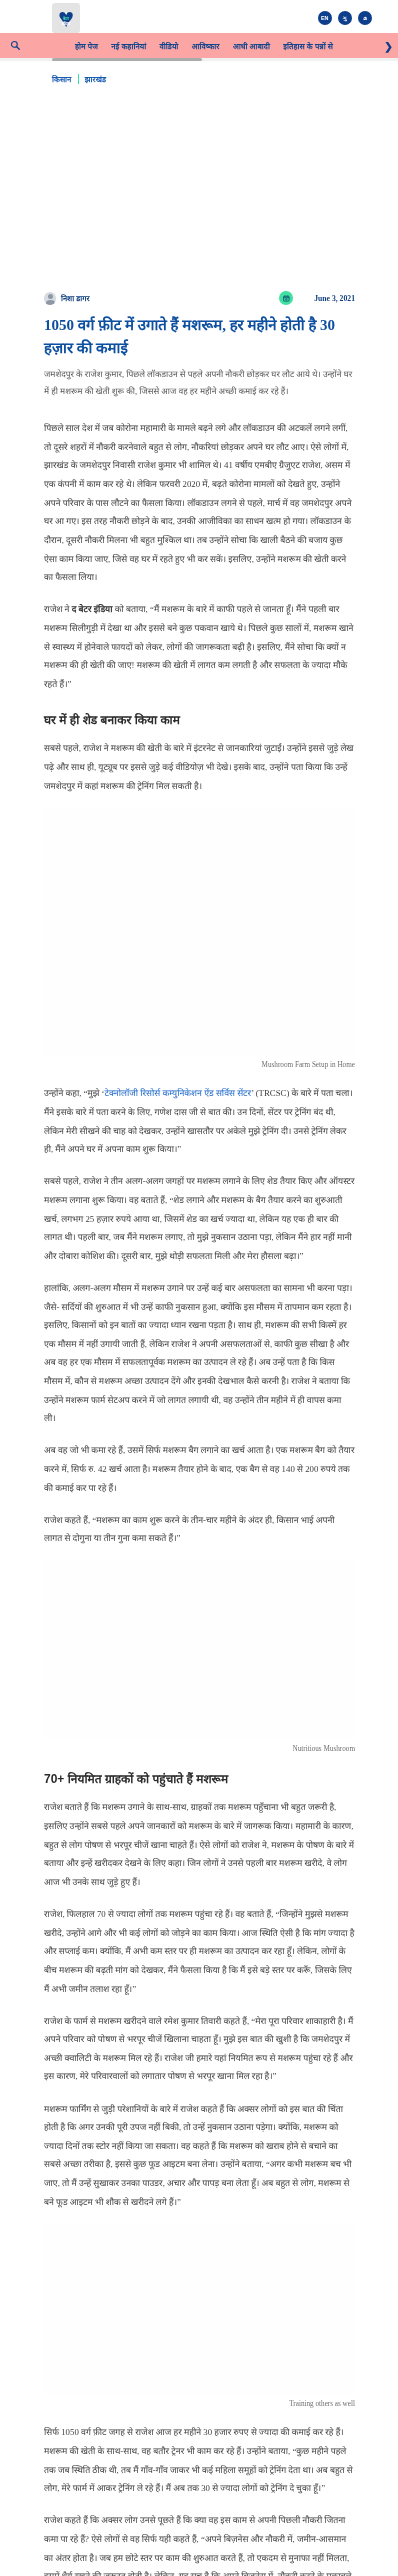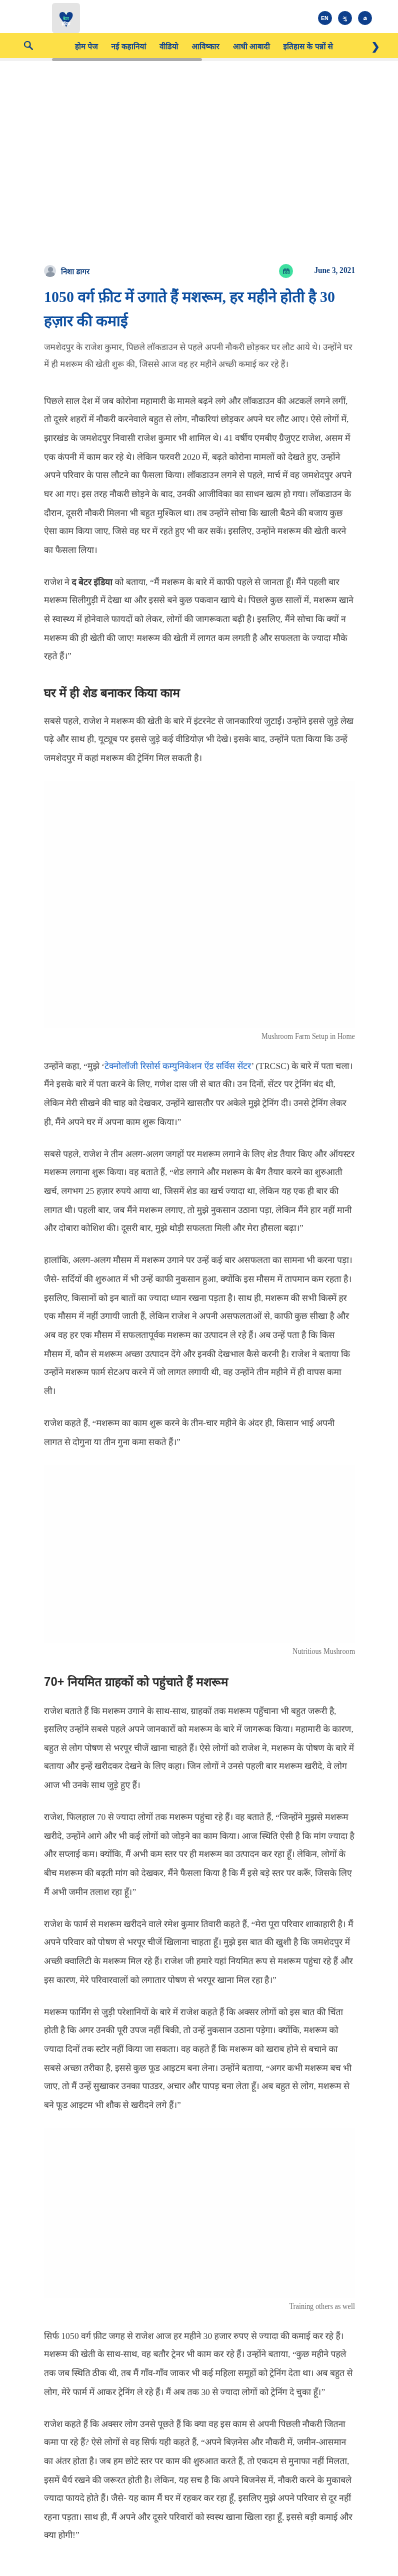--- a/index.html
+++ b/index.html
@@ -11,21 +11,21 @@
   .logo{position:absolute;left:52px;top:3.1px;width:28px;height:30px;background:#e4e4e4;border-radius:3.1px;display:flex;align-items:center;justify-content:center;}
   .logo .heart{position:absolute;inset:0;display:flex;align-items:center;justify-content:center;font-size:27px;color:#0d3f8c;line-height:1;}
   .logo .logo-text{position:relative;z-index:2;display:flex;flex-direction:column;align-items:center;gap:0;font-size:4.1px;font-weight:700;line-height:1.25;}
   .logo .lt1{color:#d9fbe9;}
   .logo .lt2{color:#49e6a8;}
   .logo .lt3{color:#ffffff;}
   .lang-group{position:absolute;right:26px;top:11.3px;display:flex;gap:6.2px;}
   .lang-btn{width:14px;height:14px;border-radius:50%;background:#0d3f8c;color:#fff;font-size:5.4px;font-weight:700;display:flex;align-items:center;justify-content:center;cursor:pointer;}
 
   
-  .nav-bar{height:25px;background:#fde047;display:flex;align-items:center;padding:0 17px;position:relative;}
+  .nav-bar{height:25px;background:#fca5a5;display:flex;align-items:center;padding:0 4px;position:relative;}
   .search-wrap{width:17.5px;display:flex;align-items:center;justify-content:center;margin-left:2.1px;}
   .nav-items{flex:1;display:flex;justify-content:center;gap:13.4px;}
   .nav-item{color:#14468e;font-weight:600;font-size:7.7px;text-decoration:none;white-space:nowrap;cursor:pointer;}
   .nav-arrow{color:#0d3f8c;font-size:10.3px;font-weight:700;margin-right:1px;cursor:pointer;}
   .nav-scroll-track{height:2.6px;background:#f1f1f1;position:relative;}
   .nav-scroll-thumb{position:absolute;left:52px;top:0;height:2.6px;width:150px;background:#ababab;border-radius:1.5px;}
 
   
   .tag-row{padding:13.4px 0 4.1px 52px;display:flex;align-items:center;gap:6.2px;}
   .tag-link{color:#1a5cb0;font-weight:700;font-size:7.7px;text-decoration:none;cursor:pointer;}
@@ -97,20 +97,25 @@
         <a class="nav-item">आविष्कार</a>
         <a class="nav-item">आधी आबादी</a>
         <a class="nav-item">इतिहास के पन्नों से</a>
       </div>
     <span class="nav-arrow">❯</span>
   </nav>
   <div class="nav-scroll-track">
     <div class="nav-scroll-thumb"></div>
   </div>
 
+  <div class="tag-row">
+    <a class="tag-link">किसान</a>
+    <span class="tag-divider"></span>
+    <a class="tag-link">झारखंड</a>
+  </div>
 
   <div class="big-spacer"></div>
 
   <main class="content-col">
     <div class="byline-row">
       <div class="byline-left">
         <span class="avatar"></span>
         <span class="author-name">निशा डागर</span>
       </div>
       <div class="byline-right">
@@ -135,20 +140,21 @@
         <p class="para"><span class="run-plain">राजेश ने </span><span class="run-bold">द बेटर इंडिया</span><span class="run-plain"> को बताया, “मैं मशरूम के बारे में काफी पहले से जानता हूँ। मैंने पहली बार मशरूम सिलीगुड़ी में देखा था और इससे बने कुछ पकवान खाये थे। पिछले कुछ सालों में, मशरूम खाने से स्वास्थ्य में होनेवाले फायदों को लेकर, लोगों की जागरूकता बढ़ी है। इसलिए, मैंने सोचा कि क्यों न मशरूम की ही खेती की जाए! मशरूम की खेती में लागत कम लगती है और सफलता के ज्यादा मौके रहते हैं।”</span></p>
         <h2 class="sub-heading">घर में ही शेड बनाकर किया काम</h2>
         <p class="para"><span class="run-plain">सबसे पहले, राजेश ने मशरूम की खेती के बारे में इंटरनेट से जानकारियां जुटाईं। उन्होंने इससे जुड़े लेख पढ़े और साथ ही, यूट्यूब पर इससे जुड़े कई वीडियोज़ भी देखे। इसके बाद, उन्होंने पता किया कि उन्हें जमशेदपुर में कहां मशरूम की ट्रेनिंग मिल सकती है।</span></p>
         <figure class="figure">
           <div class="img-ph tall"></div>
           <figcaption class="caption">Mushroom Farm Setup in Home</figcaption>
         </figure>
         <p class="para"><span class="run-plain">उन्होंने कहा, “मुझे ‘</span><span class="run-link">टेक्नोलॉजी रिसोर्स कम्युनिकेशन ऐंड सर्विस सेंटर</span><span class="run-plain">’ (TRCSC) के बारे में पता चला। मैंने इसके बारे में पता करने के लिए, गणेश दास जी से बात की। उन दिनों, सेंटर पर ट्रेनिंग बंद थी, लेकिन मेरी सीखने की चाह को देखकर, उन्होंने खासतौर पर अकेले मुझे ट्रेनिंग दी। उनसे ट्रेनिंग लेकर ही, मैंने अपने घर में अपना काम शुरू किया।”</span></p>
         <p class="para"><span class="run-plain">सबसे पहले, राजेश ने तीन अलग-अलग जगहों पर मशरूम लगाने के लिए शेड तैयार किए और ऑयस्टर मशरूम लगाना शुरू किया। वह बताते हैं, “शेड लगाने और मशरूम के बैग तैयार करने का शुरुआती खर्च, लगभग 25 हज़ार रुपये आया था, जिसमें शेड का खर्च ज्यादा था, लेकिन यह एक ही बार की लागत थी। पहली बार, जब मैंने मशरूम लगाए, तो मुझे नुकसान उठाना पड़ा, लेकिन मैंने हार नहीं मानी और दोबारा कोशिश की। दूसरी बार, मुझे थोड़ी सफलता मिली और मेरा हौसला बढ़ा।”</span></p>
         <p class="para"><span class="run-plain">हालांकि, अलग-अलग मौसम में मशरूम उगाने पर उन्हें कई बार असफलता का सामना भी करना पड़ा। जैसे- सर्दियों की शुरुआत में भी उन्हें काफी नुकसान हुआ, क्योंकि इस मौसम में तापमान कम रहता है। इसलिए, किसानों को इन बातों का ज्यादा ध्यान रखना पड़ता है। साथ ही, मशरूम की सभी किस्में हर एक मौसम में नहीं उगायी जाती हैं, लेकिन राजेश ने अपनी असफलताओं से, काफी कुछ सीखा है और अब वह हर एक मौसम में सफलतापूर्वक मशरूम का उत्पादन ले रहे हैं। अब उन्हें पता है कि किस मौसम में, कौन से मशरूम अच्छा उत्पादन देंगे और इनकी देखभाल कैसे करनी है। राजेश ने बताया कि उन्होंने मशरूम फार्म सेटअप करने में जो लागत लगायी थी, वह उन्होंने तीन महीने में ही वापस कमा ली।</span></p>
+        <p class="para"><span class="run-plain">अब वह जो भी कमा रहे हैं, उसमें सिर्फ मशरूम बैग लगाने का खर्च आता है। एक मशरूम बैग को तैयार करने में, सिर्फ रु. 42 खर्च आता है। मशरूम तैयार होने के बाद, एक बैग से वह 140 से 200 रुपये तक की कमाई कर पा रहे हैं।</span></p>
         <p class="para"><span class="run-plain">राजेश कहते हैं, “मशरूम का काम शुरू करने के तीन-चार महीने के अंदर ही, किसान भाई अपनी लागत से दोगुना या तीन गुना कमा सकते हैं।”</span></p>
         <figure class="figure">
           <div class="img-ph med"></div>
           <figcaption class="caption">Nutritious Mushroom</figcaption>
         </figure>
         <h2 class="sub-heading">70+ नियमित ग्राहकों को पहुंचाते हैं मशरूम</h2>
         <p class="para"><span class="run-plain">राजेश बताते हैं कि मशरूम उगाने के साथ-साथ, ग्राहकों तक मशरूम पहुँचाना भी बहुत जरूरी है, इसलिए उन्होंने सबसे पहले अपने जानकारों को मशरूम के बारे में जागरूक किया। महामारी के कारण, बहुत से लोग पोषण से भरपूर चीजें खाना चाहते हैं। ऐसे लोगों को राजेश ने, मशरूम के पोषण के बारे में बताया और इन्हें खरीदकर देखने के लिए कहा। जिन लोगों ने उनसे पहली बार मशरूम खरीदे, वे लोग आज भी उनके साथ जुड़े हुए हैं।</span></p>
         <p class="para"><span class="run-plain">राजेश, फिलहाल 70 से ज्यादा लोगों तक मशरूम पहुंचा रहे हैं। वह बताते हैं, “जिन्होंने मुझसे मशरूम खरीदे, उन्होंने आगे और भी कई लोगों को जोड़ने का काम किया। आज स्थिति ऐसी है कि मांग ज्यादा है और सप्लाई कम। क्योंकि, मैं अभी कम स्तर पर ही मशरूम का उत्पादन कर रहा हूँ। लेकिन, लोगों के बीच मशरूम की बढ़ती मांग को देखकर, मैंने फैसला किया है कि मैं इसे बड़े स्तर पर करूँ, जिसके लिए मैं अभी जमीन तलाश रहा हूँ।”</span></p>
         <p class="para"><span class="run-plain">राजेश के फार्म से मशरूम खरीदने वाले रमेश कुमार तिवारी कहते हैं, “मेरा पूरा परिवार शाकाहारी है। मैं अपने परिवार को पोषण से भरपूर चीजें खिलाना चाहता हूँ। मुझे इस बात की खुशी है कि जमशेदपुर में अच्छी क्वालिटी के मशरूम मिल रहे हैं। राजेश जी हमारे यहां नियमित रूप से मशरूम पहुंचा रहे हैं और इस कारण, मेरे परिवारवालों को लगातार पोषण से भरपूर खाना मिल रहा है।”</span></p>
         <p class="para"><span class="run-plain">मशरूम फार्मिंग से जुड़ी परेशानियों के बारे में राजेश कहते हैं कि अक्सर लोगों को इस बात की चिंता होती है कि अगर उनकी पूरी उपज नहीं बिकी, तो उन्हें नुकसान उठाना पड़ेगा। क्योंकि, मशरूम को ज्यादा दिनों तक स्टोर नहीं किया जा सकता। वह कहते हैं कि मशरूम को खराब होने से बचाने का सबसे अच्छा तरीका है, इससे कुछ फूड आइटम बना लेना। उन्होंने बताया, “अगर कभी मशरूम बच भी जाए, तो मैं उन्हें सुखाकर उनका पाउडर, अचार और पापड़ बना लेता हूँ। अब बहुत से लोग, मशरूम से बने फूड आइटम भी शौक से खरीदने लगे हैं।”</span></p>

